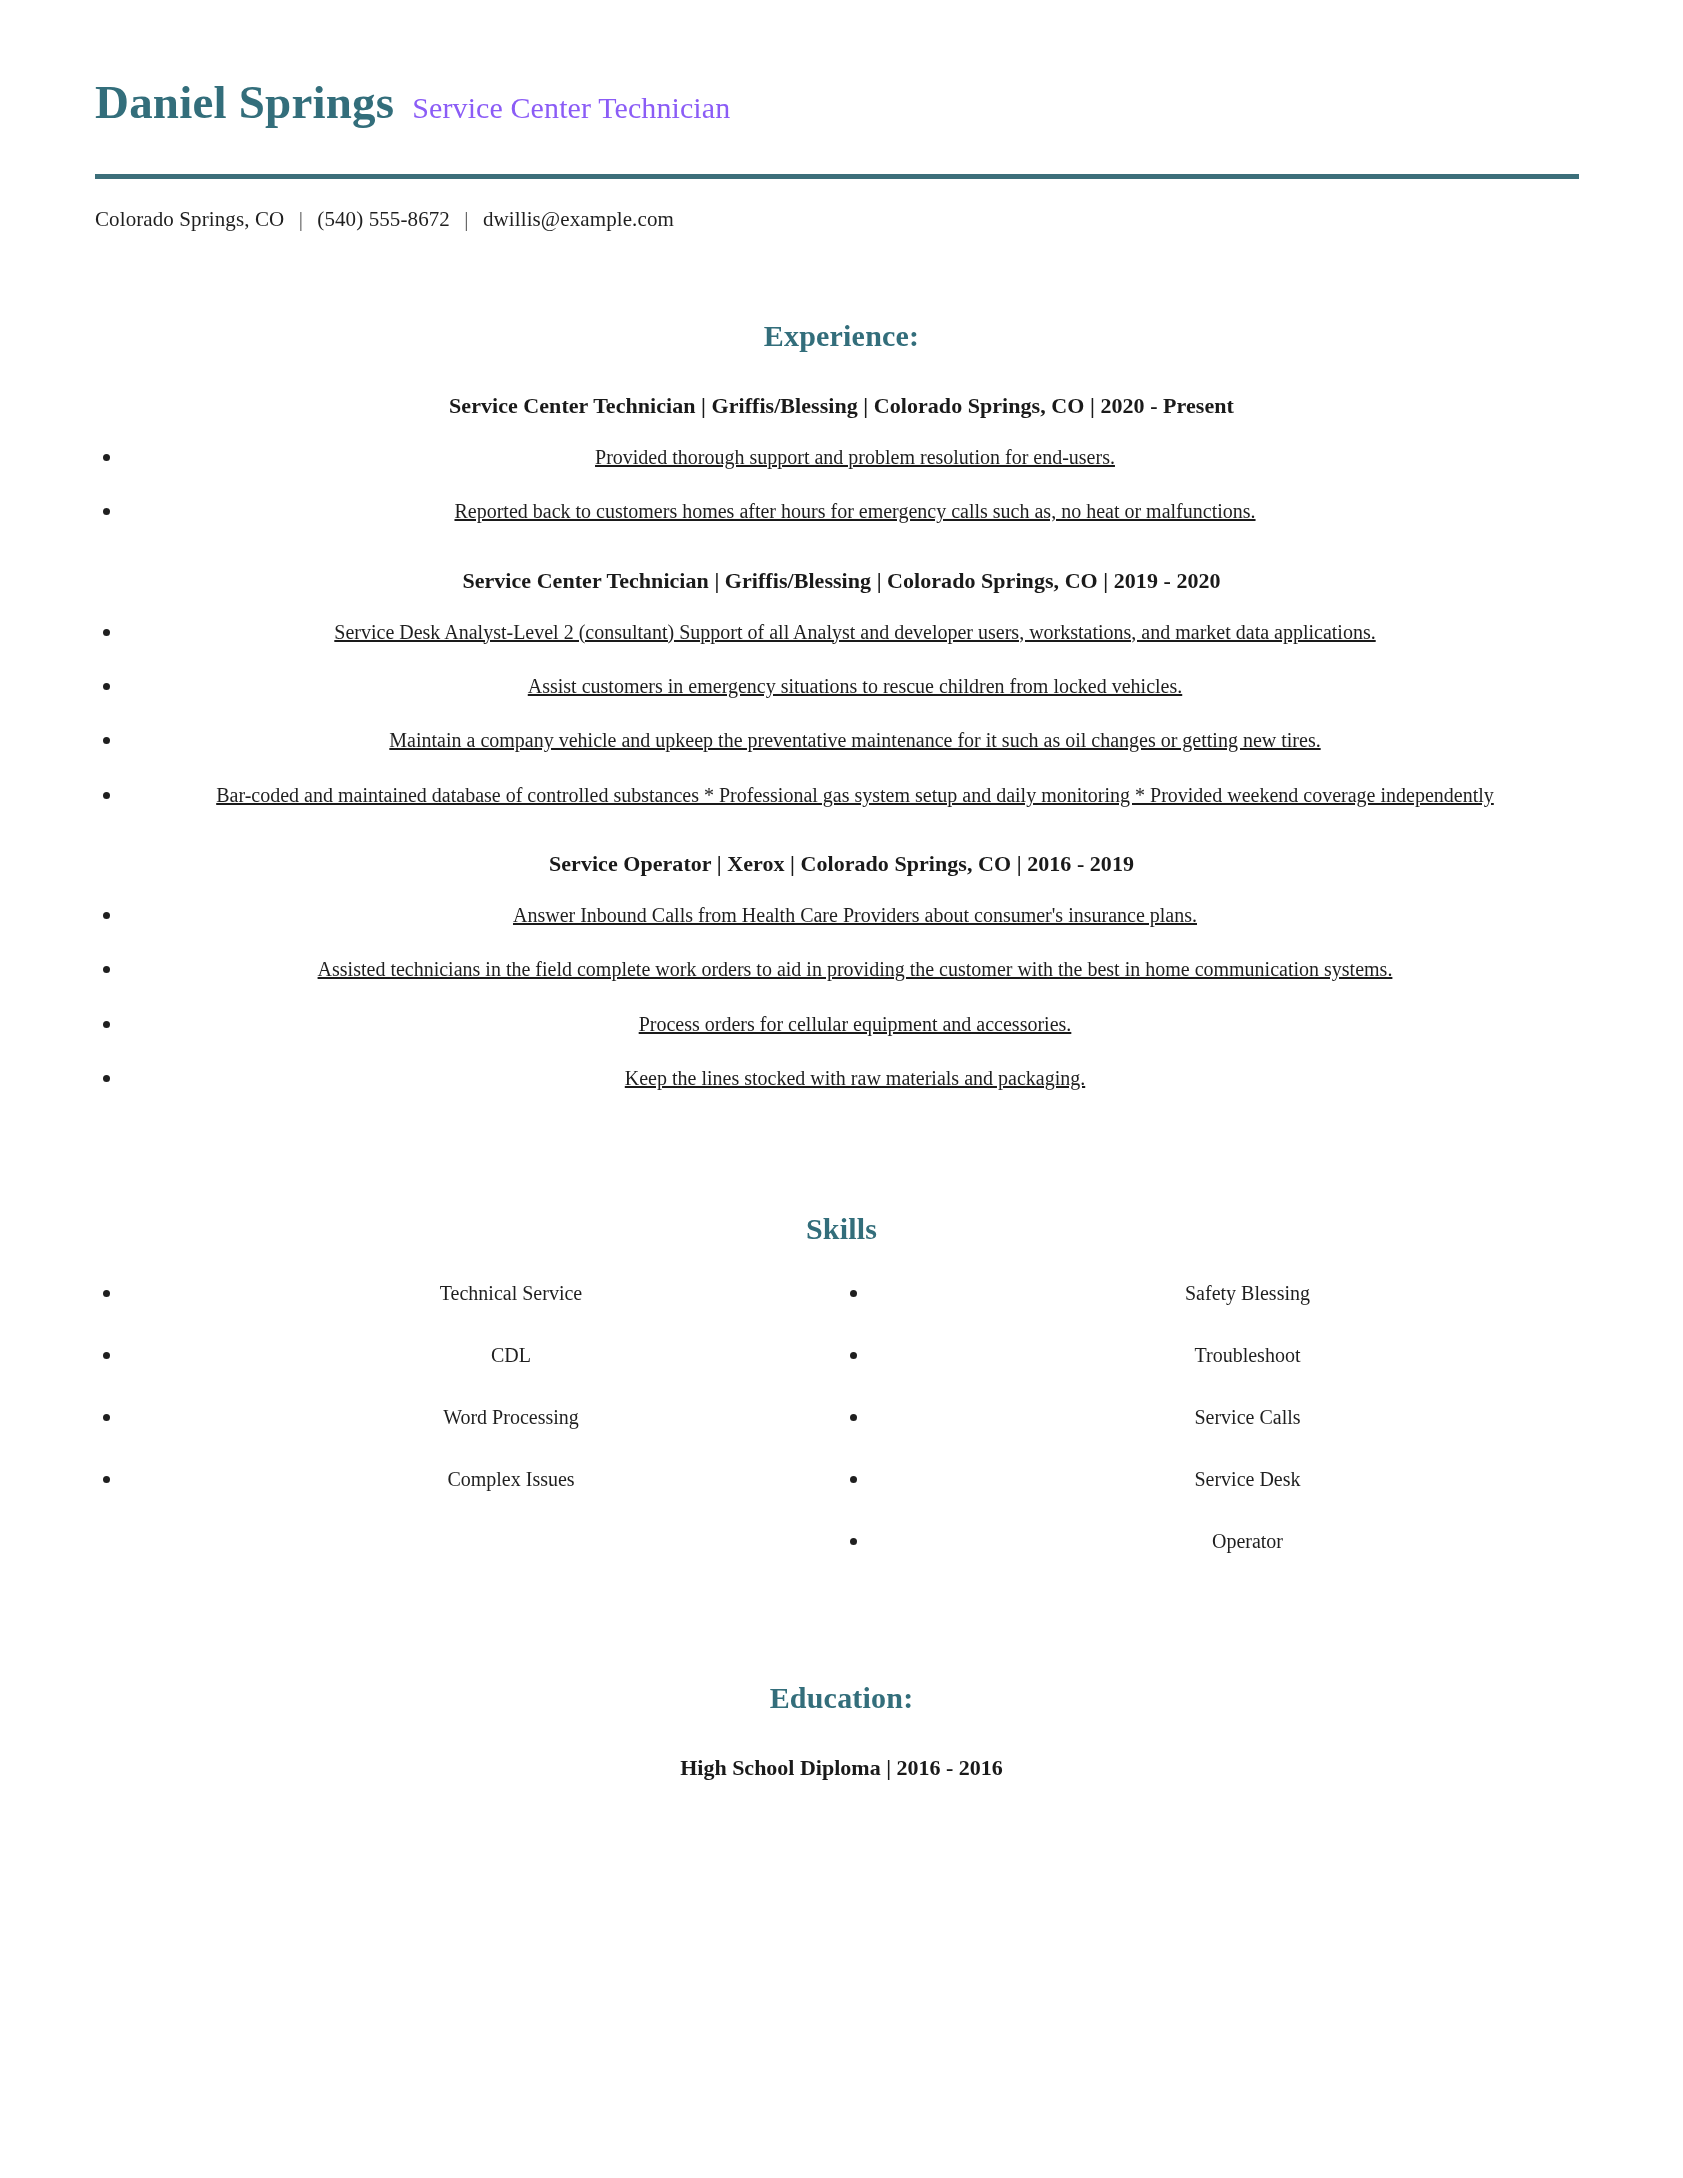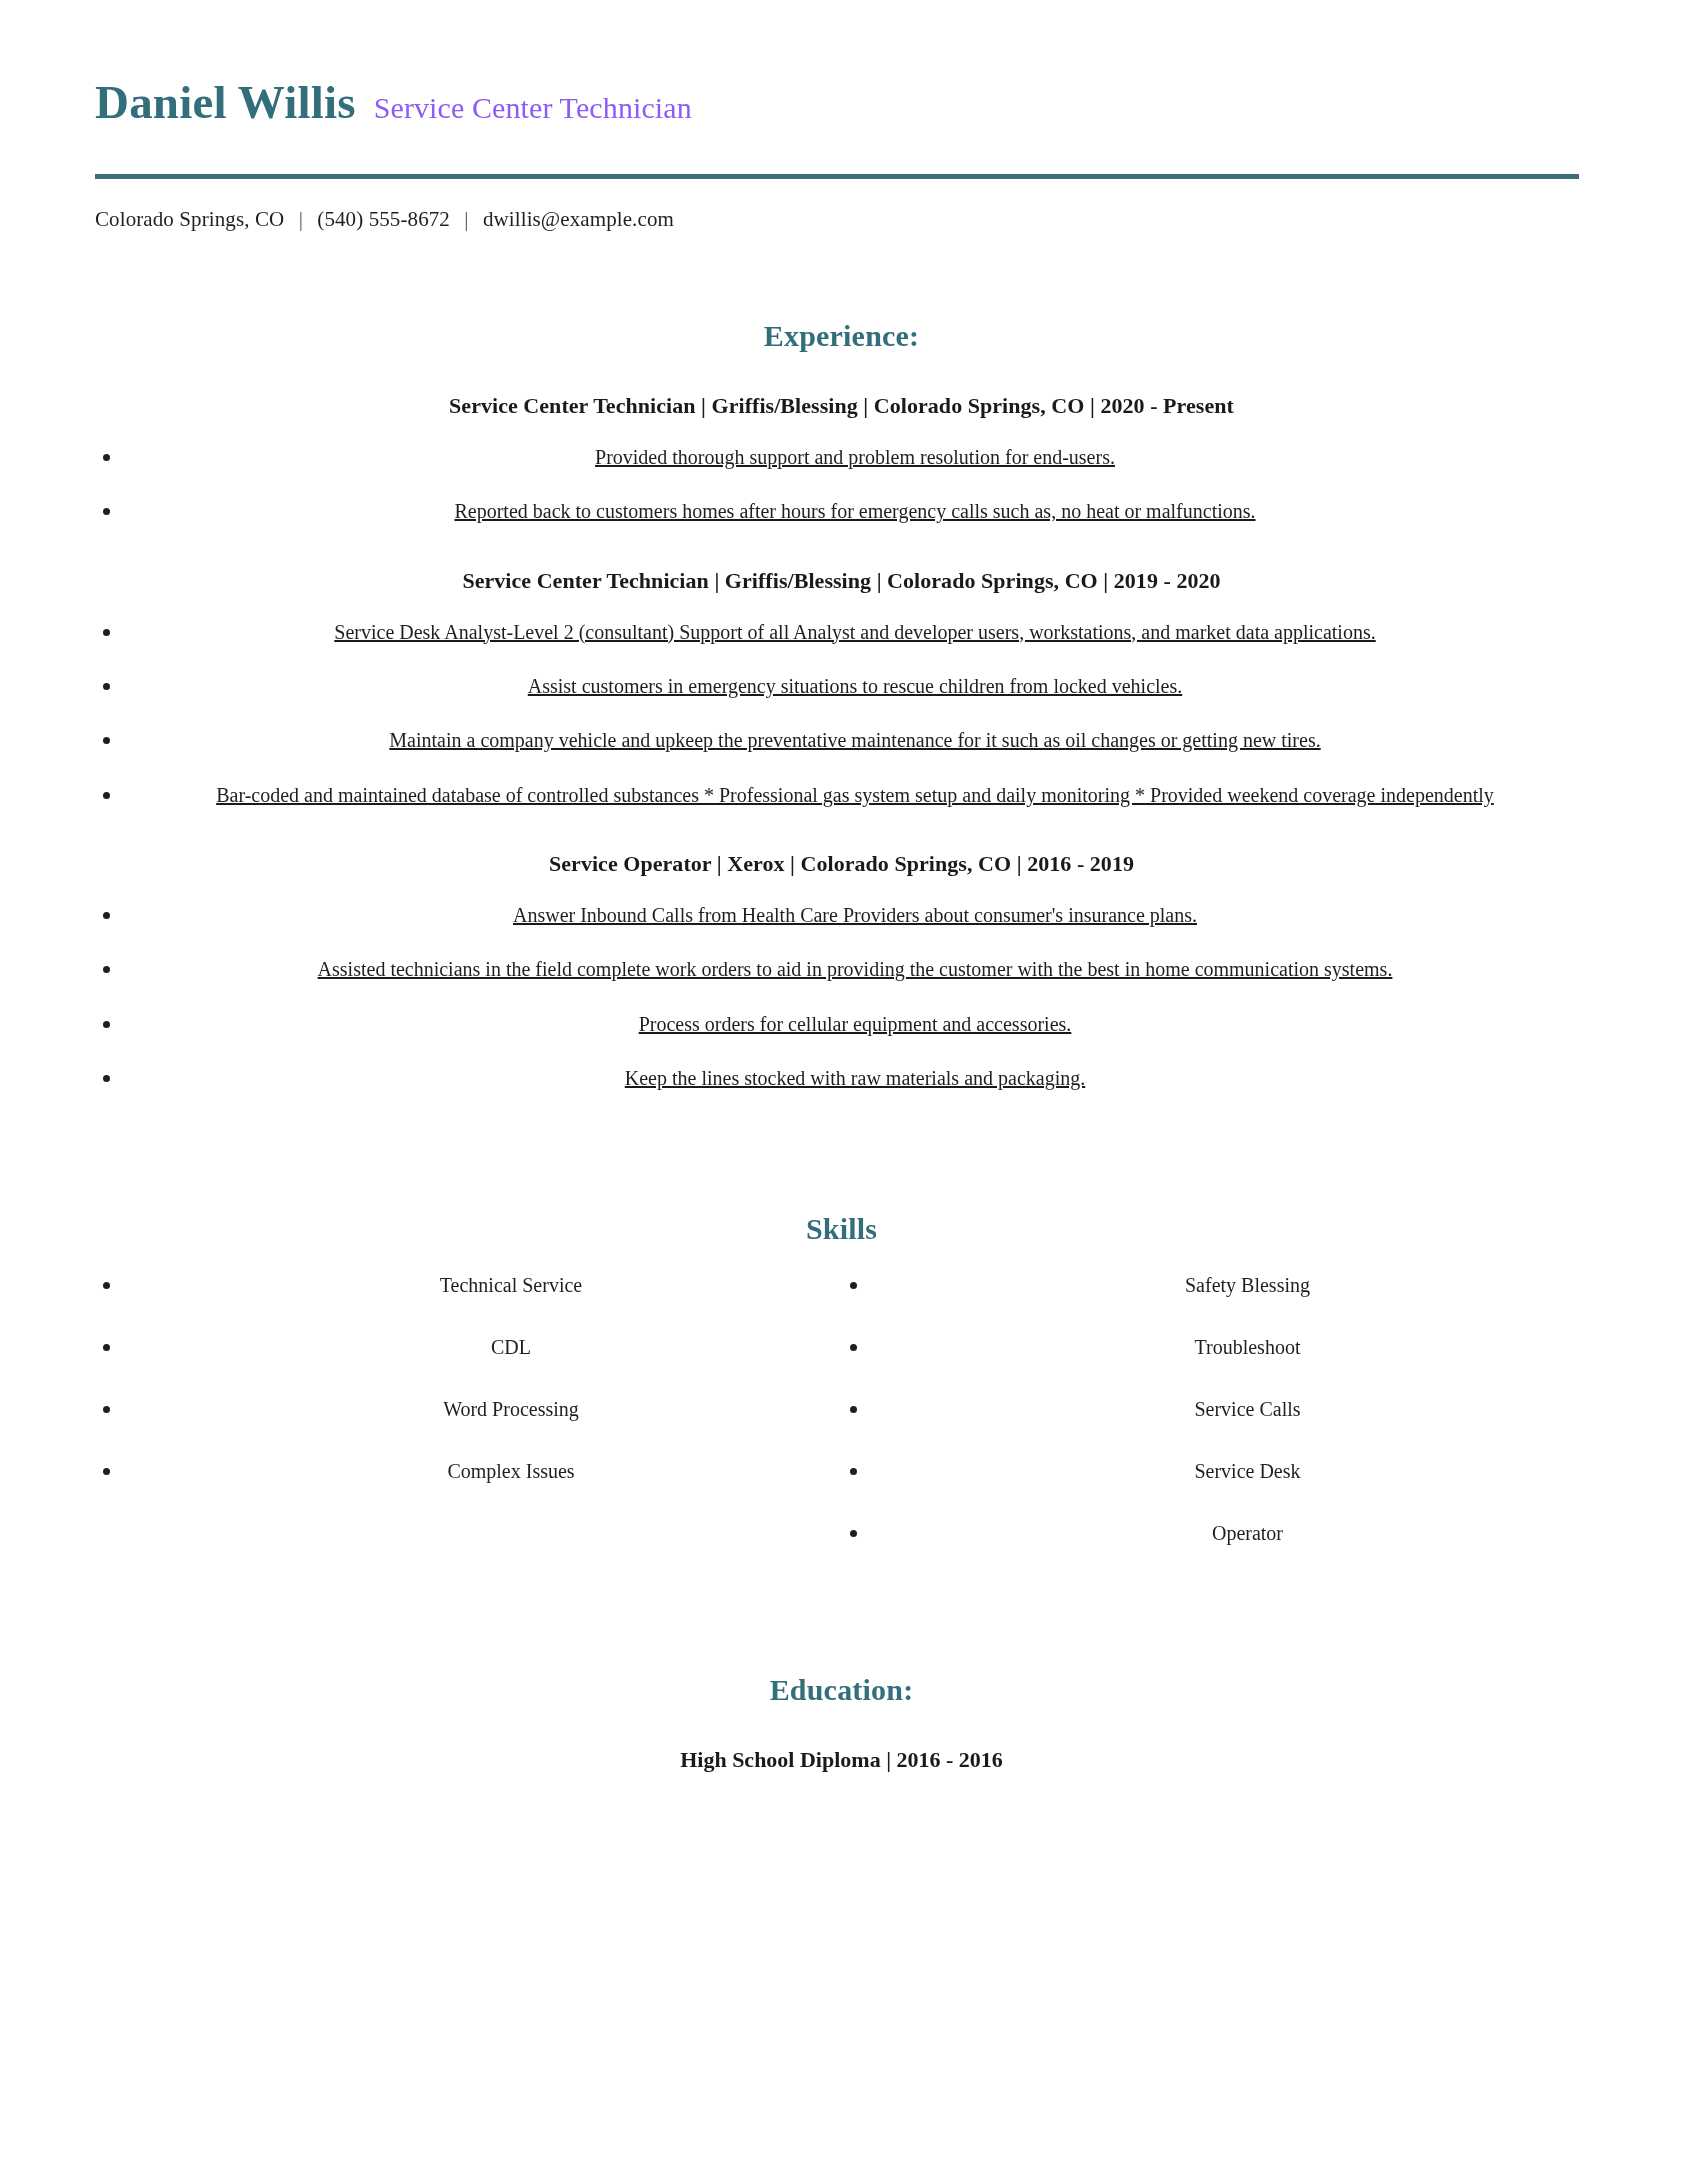--- a/index.html
+++ b/index.html
@@ -111,21 +111,21 @@
     left: 8px;
     top: 13px;
     width: 7px;
     height: 7px;
     border-radius: 50%;
     background: #1f1f1f;
   }
 
   
   .skills-grid {
-    margin-top: 24px;
+    margin-top: 32px;
     display: grid;
     grid-template-columns: 733px 1fr;
     column-gap: 0;
   }
   ul.skill-list {
     list-style: none;
     margin: 0;
     padding: 0;
   }
   ul.skill-list li {
@@ -158,21 +158,21 @@
     color: #1a1a1a;
   }
 </style>
 </head>
 <body>
 
 <div class="page">
 
   <div class="header">
     <div class="name-line">
-      <span class="name">Daniel Willis</span>
+      <span class="name">Daniel Springs</span>
       <span class="job-title">Service Center Technician</span>
     </div>
     <div class="divider"></div>
     <div class="contact">
       <span>Colorado Springs, CO</span>
       <span class="sep">|</span>
       <span>(540) 555-8672</span>
       <span class="sep">|</span>
       <span>dwillis@example.com</span>
     </div>

